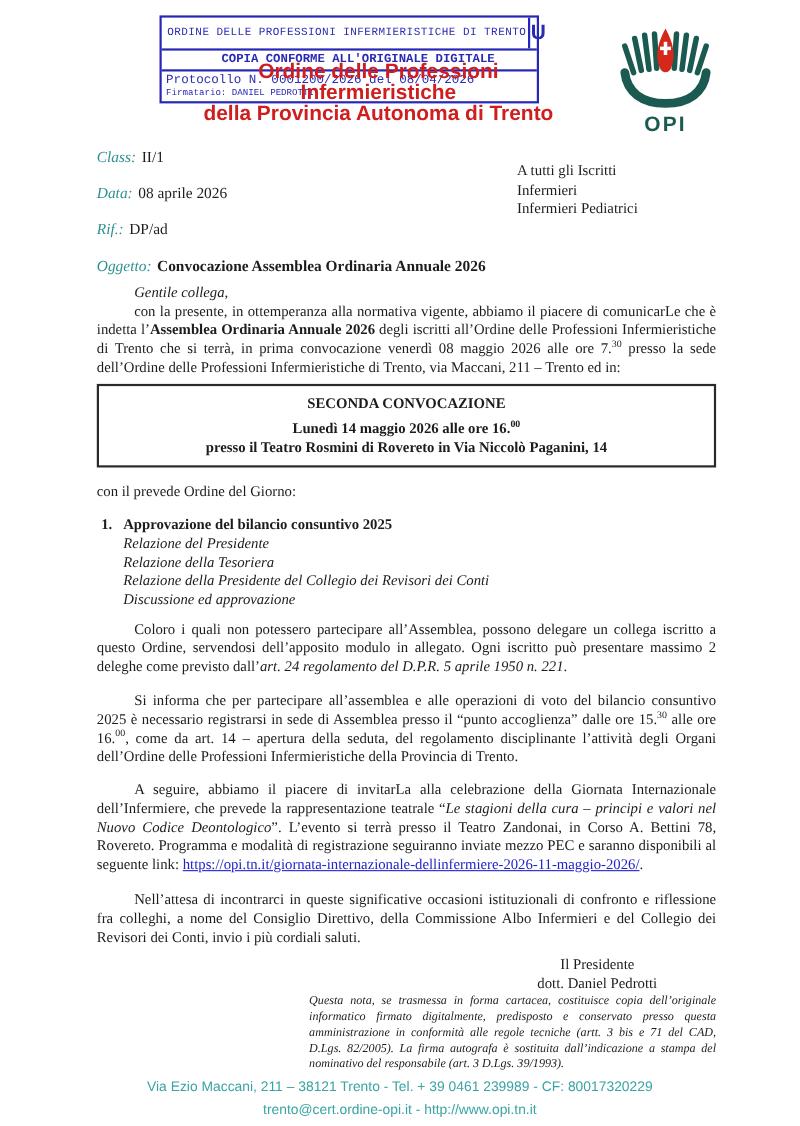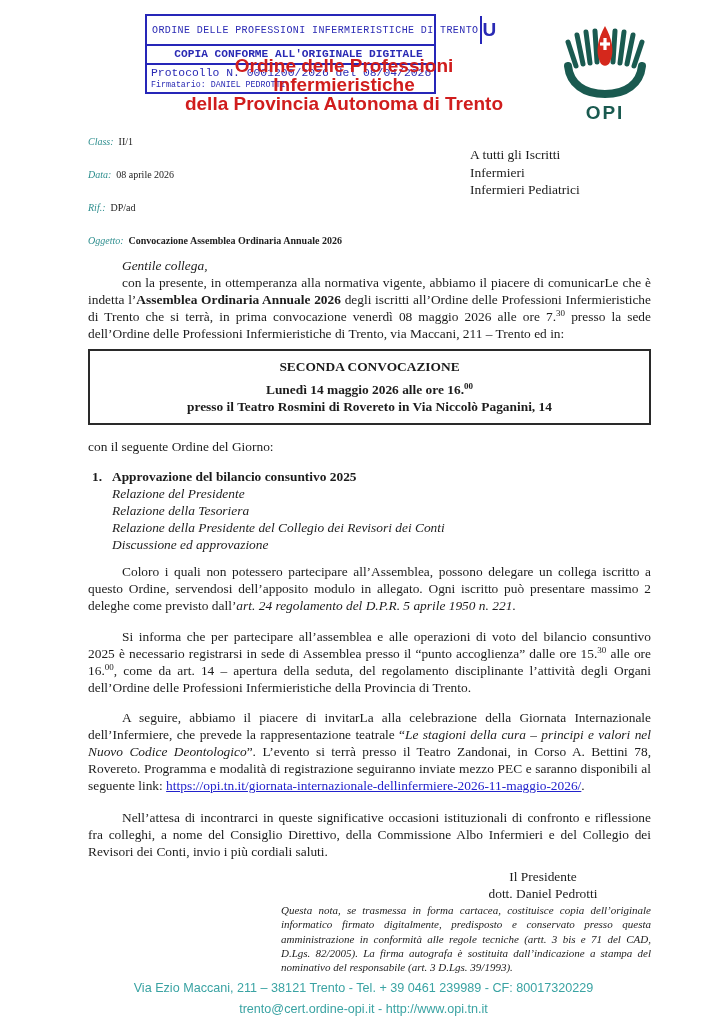--- a/index.html
+++ b/index.html
@@ -4,21 +4,21 @@
 <style>
   * { margin:0; padding:0; box-sizing:border-box; }
   html,body { background:#ffffff; }
   .page {
     position:relative; width:727px; height:1024px; background:#ffffff;
     font-family:"Liberation Serif", serif; color:#1c1c1c; overflow:hidden;
   }
 
   
   .stamp {
-    position:absolute; left:145px; top:14px; width:291px;
+    position:absolute; left:145px; top:14px; width:345px;
     border:2px solid #2626b8; color:#2a2ab4;
     font-family:"Liberation Mono", monospace;
   }
   .stamp-row1 { display:flex; border-bottom:2px solid #2626b8; }
   .stamp-title { flex:1; font-size:10px; letter-spacing:0.4px; padding:9px 2px 8px 5px; white-space:nowrap; }
   .stamp-u {
     width:33px; border-left:2px solid #2626b8; display:flex; align-items:center; justify-content:center;
     font-family:"Liberation Sans", sans-serif; font-weight:bold; font-size:19px;
   }
   .stamp-row2 { text-align:center; font-weight:bold; font-size:11.2px; padding:2px 0 3px 16px; border-bottom:2px solid #2626b8; }
@@ -29,21 +29,21 @@
   .red-stamp {
     position:absolute; left:170px; top:56px; width:348px; z-index:5;
     text-align:center; color:#d01d1d; font-family:"Liberation Sans", sans-serif;
     font-weight:bold; font-size:19px; line-height:19px;
   }
 
   
   .logo { position:absolute; left:560px; top:24px; width:90px; text-align:center; }
 
   
-  .meta-row { position:absolute; left:88px; font-size:10px; }
+  .meta-row { position:absolute; left:88px; font-size:14px; }
   .meta-label { font-style:italic; color:#2f8f8f; }
   .meta-value { color:#1c1c1c; padding-left:5px; }
   .meta-class { top:136px; } .meta-data { top:169px; } .meta-rif { top:202px; } .meta-subject { top:235px; }
   .meta-subject .meta-value { font-weight:bold; }
   .recipients { position:absolute; left:470px; top:146px; font-size:13.5px; line-height:17.5px; }
 
   
   .letter { position:absolute; left:88px; top:257px; width:563px; font-size:13.4px; line-height:17px; text-align:justify; }
   .salutation { font-style:italic; text-indent:34px; text-align:left; }
   .para { text-indent:34px; }
@@ -146,21 +146,21 @@
     <div class="salutation">Gentile collega,</div>
 
     <p class="para"><span>con la presente, in ottemperanza alla normativa vigente, abbiamo il piacere di comunicarLe che è indetta l’</span><span class="b">Assemblea Ordinaria Annuale 2026</span><span> degli iscritti all’Ordine delle Professioni Infermieristiche di Trento che si terrà, in prima convocazione venerdì 08 maggio 2026 alle ore 7.</span><sup class="sp">30</sup><span> presso la sede dell’Ordine delle Professioni Infermieristiche di Trento, via Maccani, 211 – Trento ed in:</span></p>
 
     <div class="convbox">
       <div>SECONDA CONVOCAZIONE</div>
       <div class="when"><span>Lunedì 14 maggio 2026 alle ore 16.</span><sup class="sp">00</sup></div>
       <div>presso il Teatro Rosmini di Rovereto in Via Niccolò Paganini, 14</div>
     </div>
 
-    <div class="odg">con il seguente Ordine del Giorno:</div>
+    <div class="odg">con il prevede Ordine del Giorno:</div>
 
     <div class="agenda">
       <div class="agenda-head"><span class="num">1.</span><span>Approvazione del bilancio consuntivo 2025</span></div>
       <div class="agenda-items">
         <div>Relazione del Presidente</div>
         <div>Relazione della Tesoriera</div>
         <div>Relazione della Presidente del Collegio dei Revisori dei Conti</div>
         <div>Discussione ed approvazione</div>
       </div>
     </div>

